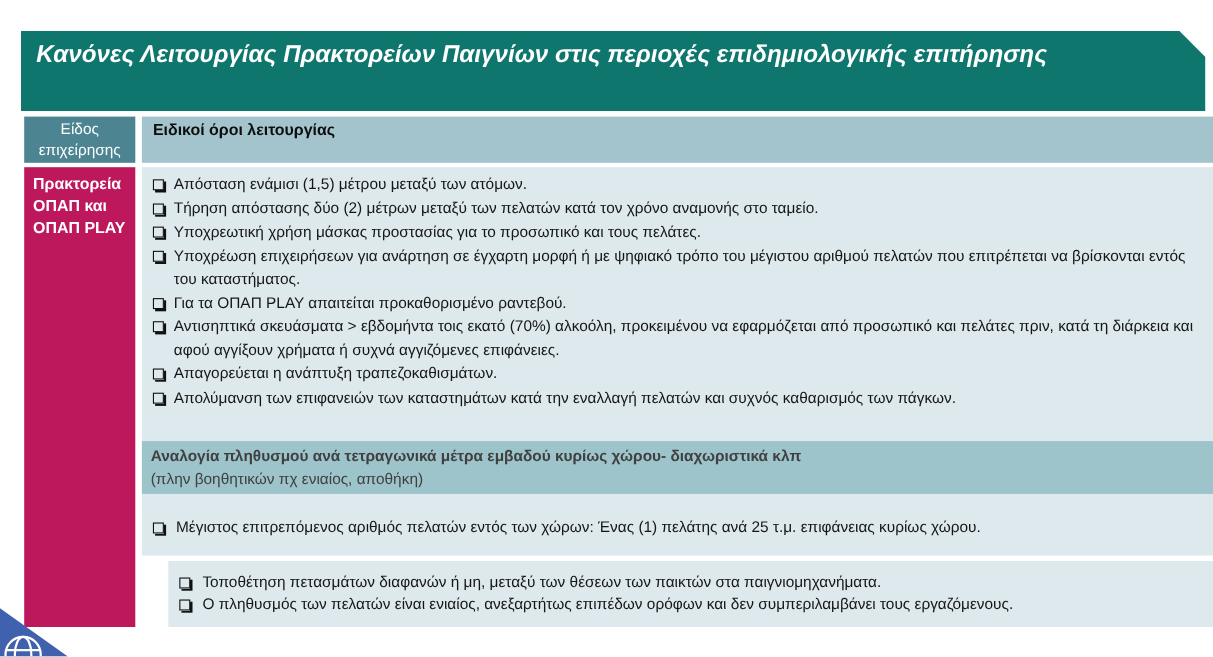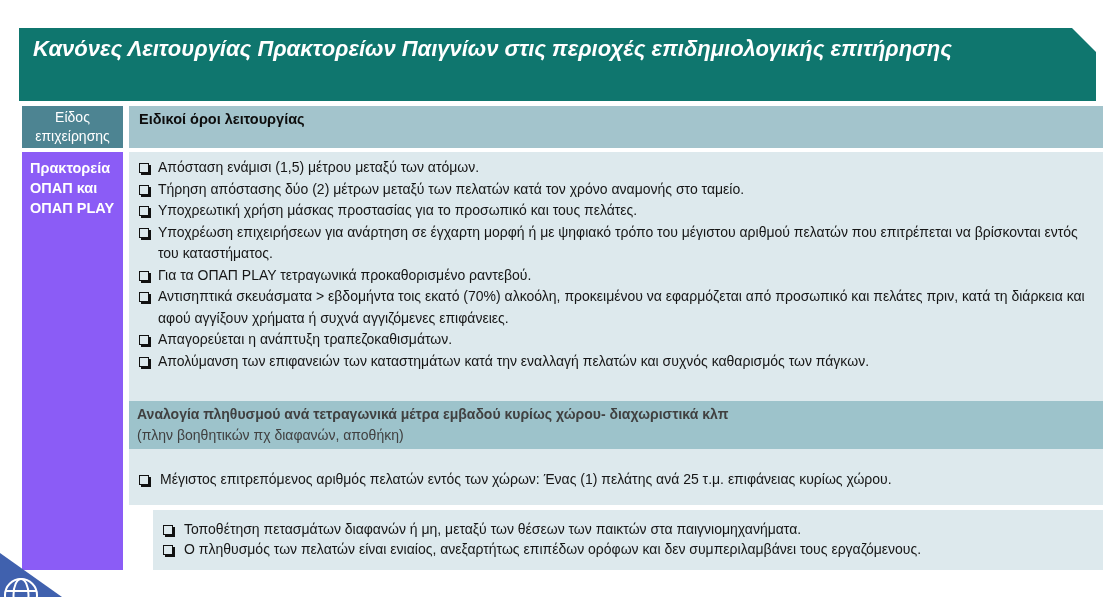--- a/index.html
+++ b/index.html
@@ -31,21 +31,21 @@
   }
   .hdr-left span{display:block;width:88px;}
   .hdr-right{
     position:absolute;left:129px;top:106px;width:974px;height:42px;
     background:#A3C4CC;color:#0d0d0d;font-weight:bold;font-size:14.5px;
     box-sizing:border-box;padding:5px 0 0 10px;
   }
   
   .body-left{
     position:absolute;left:22px;top:152px;width:101px;height:418px;
-    background:#8b5cf6;color:#fff;font-weight:bold;font-size:14.5px;
+    background:#be185d;color:#fff;font-weight:bold;font-size:14.5px;
     box-sizing:border-box;padding:6px 6px 0 8px;line-height:20px;
   }
   
   .sec{
     position:absolute;left:129px;width:974px;background:#DDE9ED;
     box-sizing:border-box;color:#161616;
   }
   .sec1{top:152px;height:308px;padding:5px 8px 0 8px;}
   .subhdr{
     position:absolute;left:129px;top:401px;width:974px;height:48px;
@@ -106,21 +106,21 @@
         <span class="rule-text">Υποχρεωτική χρήση μάσκας προστασίας για το προσωπικό και τους πελάτες.</span>
       </div>
 
       <div class="rule-item">
         <span class="bullet"></span>
         <span class="rule-text">Υποχρέωση επιχειρήσεων για ανάρτηση σε έγχαρτη μορφή ή με ψηφιακό τρόπο του μέγιστου αριθμού πελατών που επιτρέπεται να βρίσκονται εντός του καταστήματος.</span>
       </div>
 
       <div class="rule-item">
         <span class="bullet"></span>
-        <span class="rule-text">Για τα ΟΠΑΠ PLAY τετραγωνικά προκαθορισμένο ραντεβού.</span>
+        <span class="rule-text">Για τα ΟΠΑΠ PLAY απαιτείται προκαθορισμένο ραντεβού.</span>
       </div>
 
       <div class="rule-item">
         <span class="bullet"></span>
         <span class="rule-text">Αντισηπτικά σκευάσματα &gt; εβδομήντα τοις εκατό (70%) αλκοόλη, προκειμένου να εφαρμόζεται από προσωπικό και πελάτες πριν, κατά τη διάρκεια και αφού αγγίξουν χρήματα ή συχνά αγγιζόμενες επιφάνειες.</span>
       </div>
 
       <div class="rule-item">
         <span class="bullet"></span>
         <span class="rule-text">Απαγορεύεται η ανάπτυξη τραπεζοκαθισμάτων.</span>
@@ -128,21 +128,21 @@
 
       <div class="rule-item">
         <span class="bullet"></span>
         <span class="rule-text">Απολύμανση των επιφανειών των καταστημάτων κατά την εναλλαγή πελατών και συχνός καθαρισμός των πάγκων.</span>
       </div>
 
     </div>
 
   <div class="subhdr">
     <div class="t1">Αναλογία πληθυσμού ανά τετραγωνικά μέτρα εμβαδού κυρίως χώρου- διαχωριστικά κλπ</div>
-    <div class="t2">(πλην βοηθητικών πχ διαφανών, αποθήκη)</div>
+    <div class="t2">(πλην βοηθητικών πχ ενιαίος, αποθήκη)</div>
   </div>
 
   <div class="sec sec2">
 
       <div class="rule-item">
         <span class="bullet"></span>
         <span class="rule-text">Μέγιστος επιτρεπόμενος αριθμός πελατών εντός των χώρων:  Ένας (1) πελάτης ανά 25 τ.μ. επιφάνειας κυρίως χώρου.</span>
       </div>
     </div>
 

